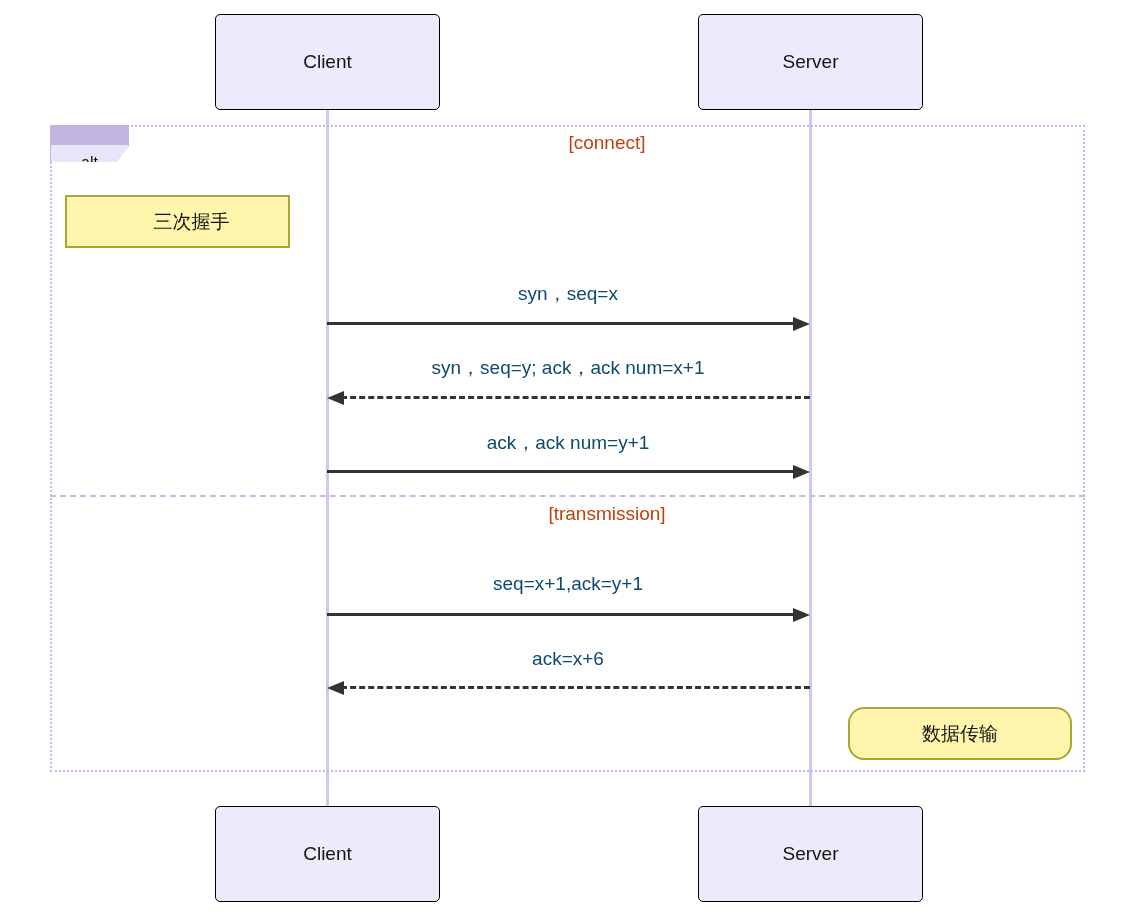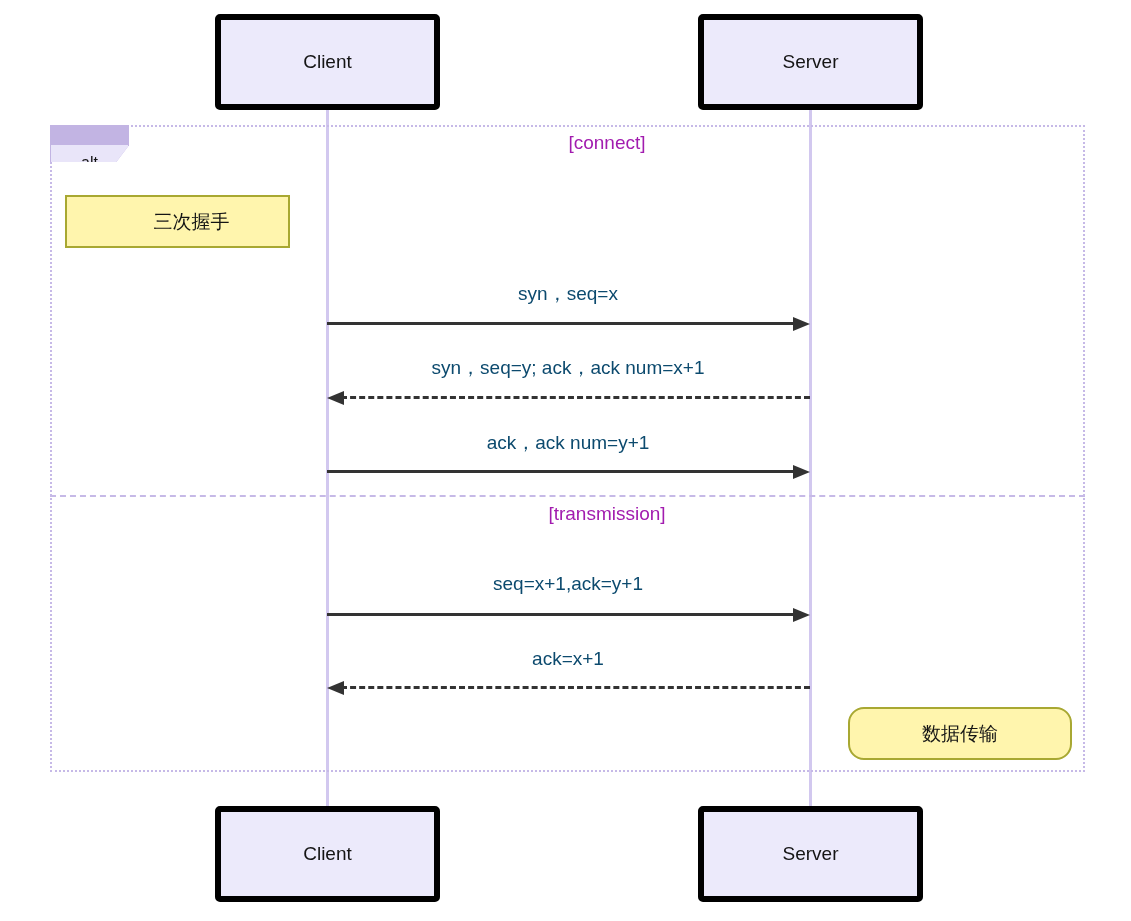--- a/index.html
+++ b/index.html
@@ -9,21 +9,21 @@
   }
 
   
   .lifeline { position:absolute; top:110px; height:696px; width:3px; background:#d2c8ef; }
   #lifeline-client { left:326px; }
   #lifeline-server { left:809px; }
 
   
   .actor-box {
     position:absolute; width:225px; height:96px; box-sizing:border-box;
-    background:#eceafb; border:6px solid #000000; border-radius:5px;
+    background:#eceafb; border:1px solid #000000; border-radius:5px;
     display:flex; align-items:center; justify-content:center;
     font-size:19px; color:#141414;
   }
   .actor-top { top:14px; }
   .actor-bottom { top:806px; }
   .actor-client { left:215px; }
   .actor-server { left:698px; }
 
   
   #alt-frame {
@@ -44,21 +44,21 @@
     position:absolute; left:1px; top:1px; width:77px; height:35px;
     background:#e9e5f9;
     clip-path:polygon(0 0, 100% 0, 100% 54%, 83.5% 100%, 0 100%);
     display:flex; align-items:center; justify-content:center;
     font-size:16px; color:#141414;margin-top:19px;
   }
 
   
   .section-label {
     position:absolute; left:607px; transform:translateX(-50%);
-    font-size:19px; color:#a21caf; white-space:nowrap;
+    font-size:19px; color:#c2410c; white-space:nowrap;
   }
   #section-connect { top:132px; }
   #section-transmission { top:503px; }
 
   
   .note {
     position:absolute; box-sizing:border-box; background:#fff5ad;
     border:2px solid #a8a832; display:flex; align-items:center; justify-content:center;
     font-size:19px; color:#141414;
   }
@@ -112,21 +112,21 @@
   <div class="section-label" id="section-connect">[connect]</div>
   <div class="section-label" id="section-transmission">[transmission]</div>
 
   <div class="note" id="note-handshake">三次握手</div>
   <div class="note" id="note-transfer">数据传输</div>
 
   <div class="msg-label" id="msg-label-0">syn，seq=x</div>
   <div class="msg-label" id="msg-label-1">syn，seq=y; ack，ack num=x+1</div>
   <div class="msg-label" id="msg-label-2">ack，ack num=y+1</div>
   <div class="msg-label" id="msg-label-3">seq=x+1,ack=y+1</div>
-  <div class="msg-label" id="msg-label-4">ack=x+1</div>
+  <div class="msg-label" id="msg-label-4">ack=x+6</div>
 
   <div class="arrow solid dir-right" id="arrow-0">
     <div class="line"></div>
     <div class="head"></div>
   </div>
   <div class="arrow dashed dir-left" id="arrow-1">
     <div class="line"></div>
     <div class="head"></div>
   </div>
   <div class="arrow solid dir-right" id="arrow-2">

